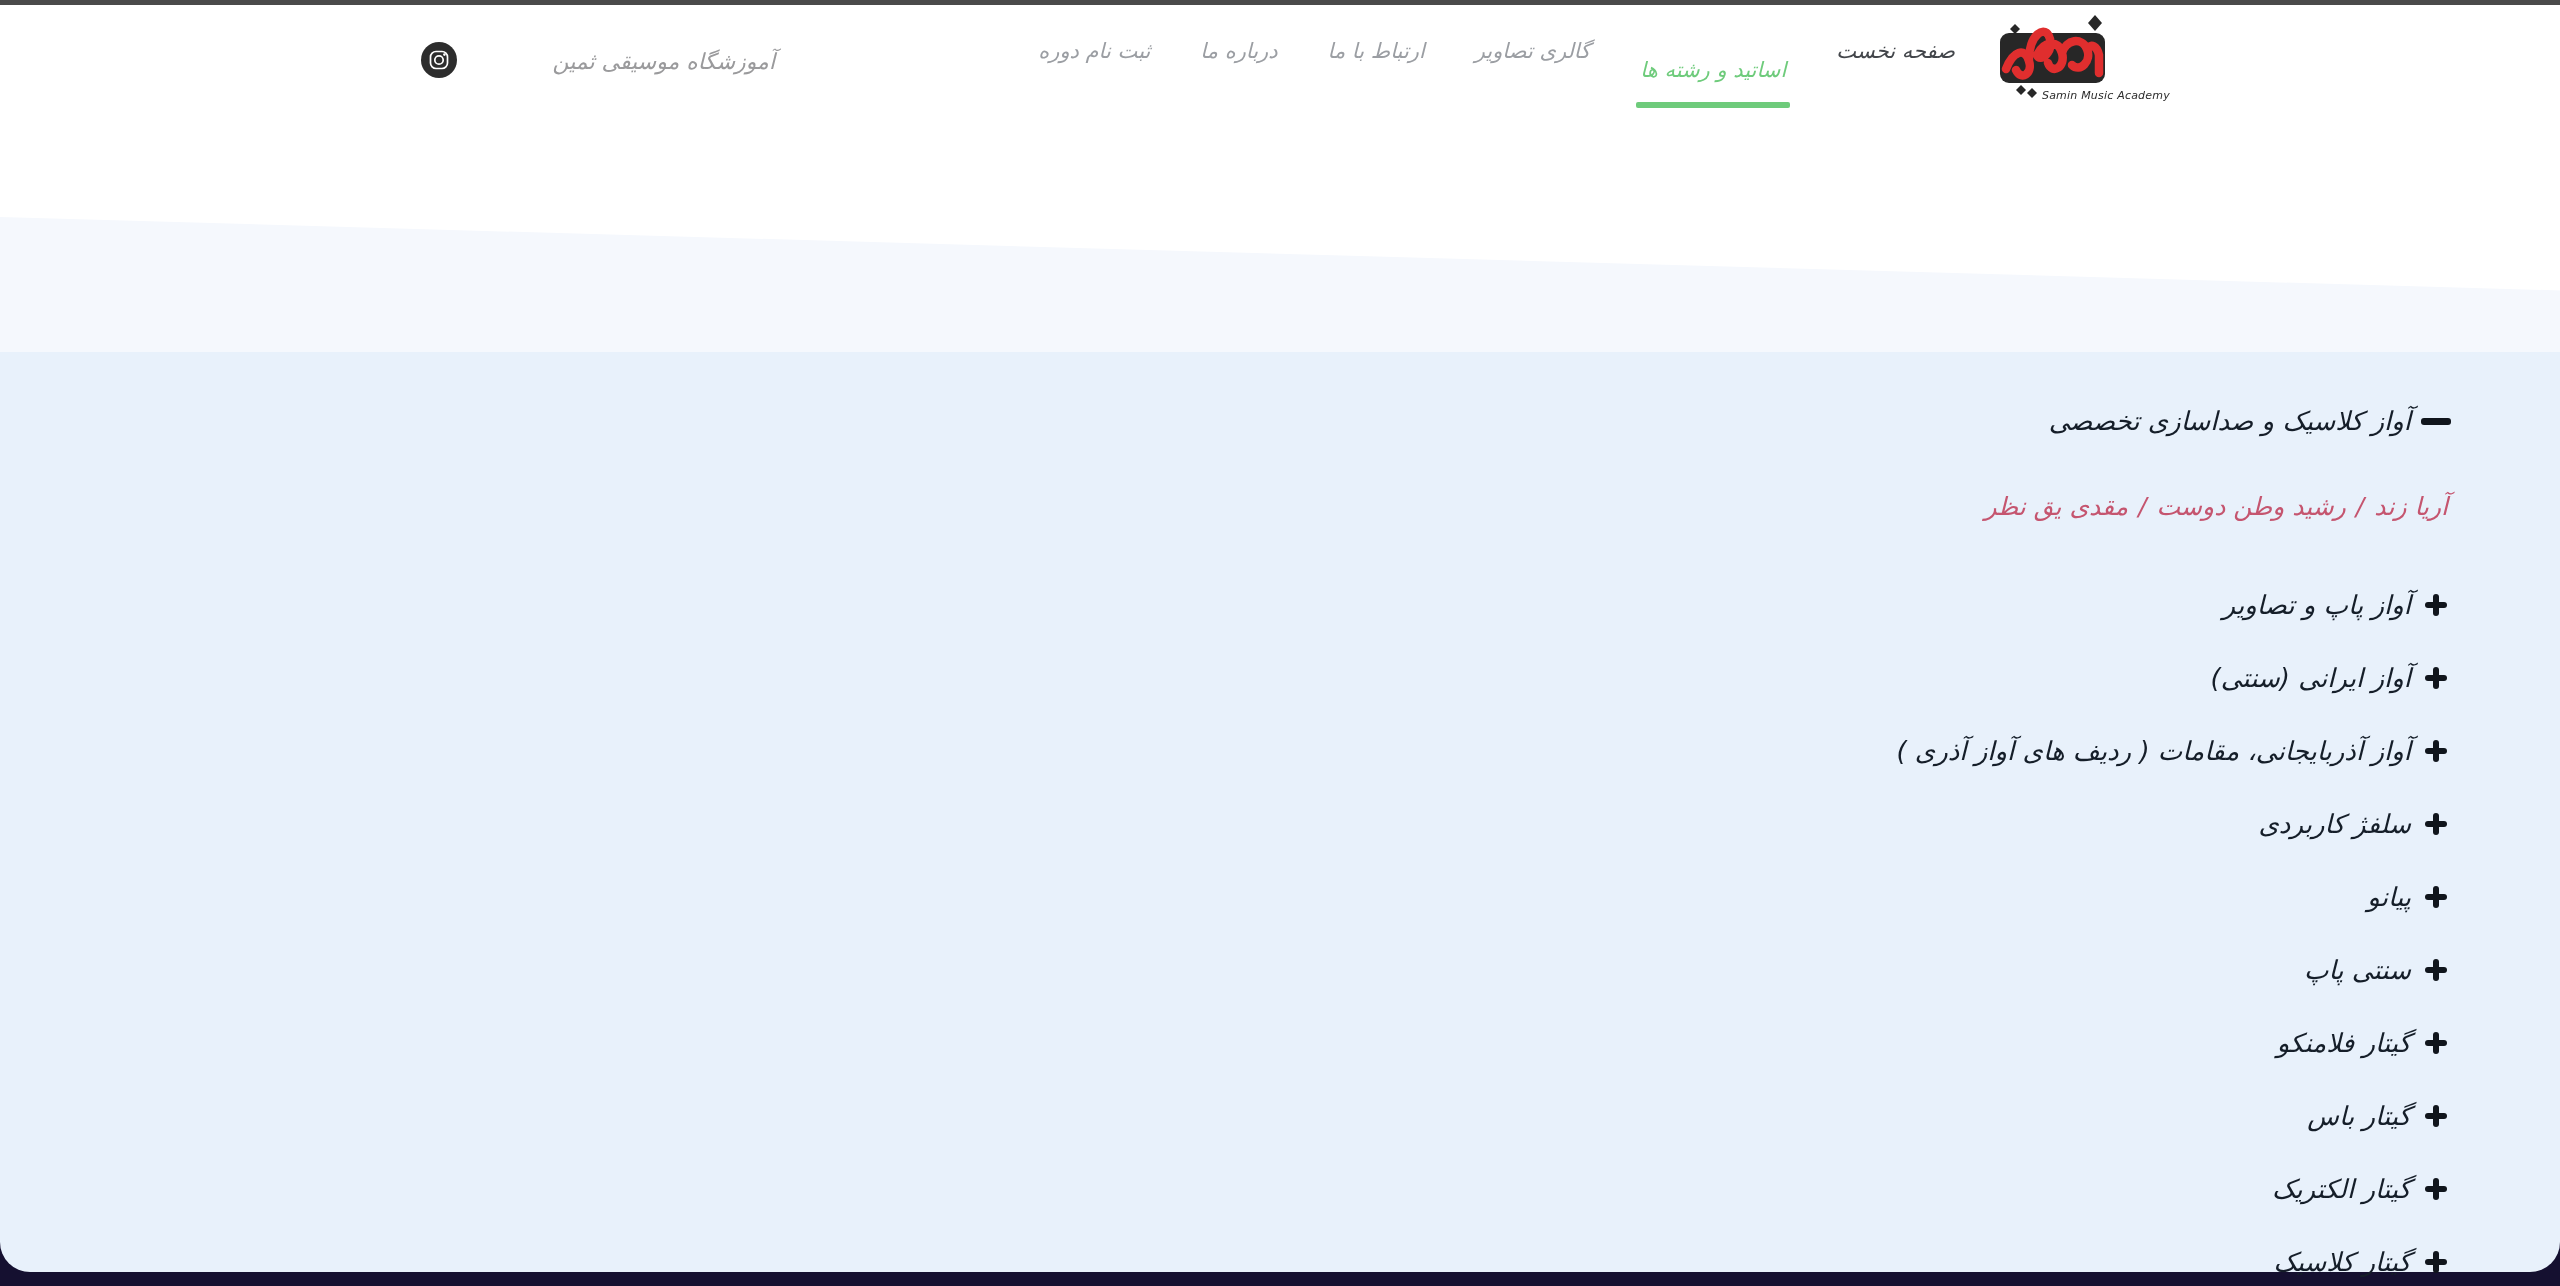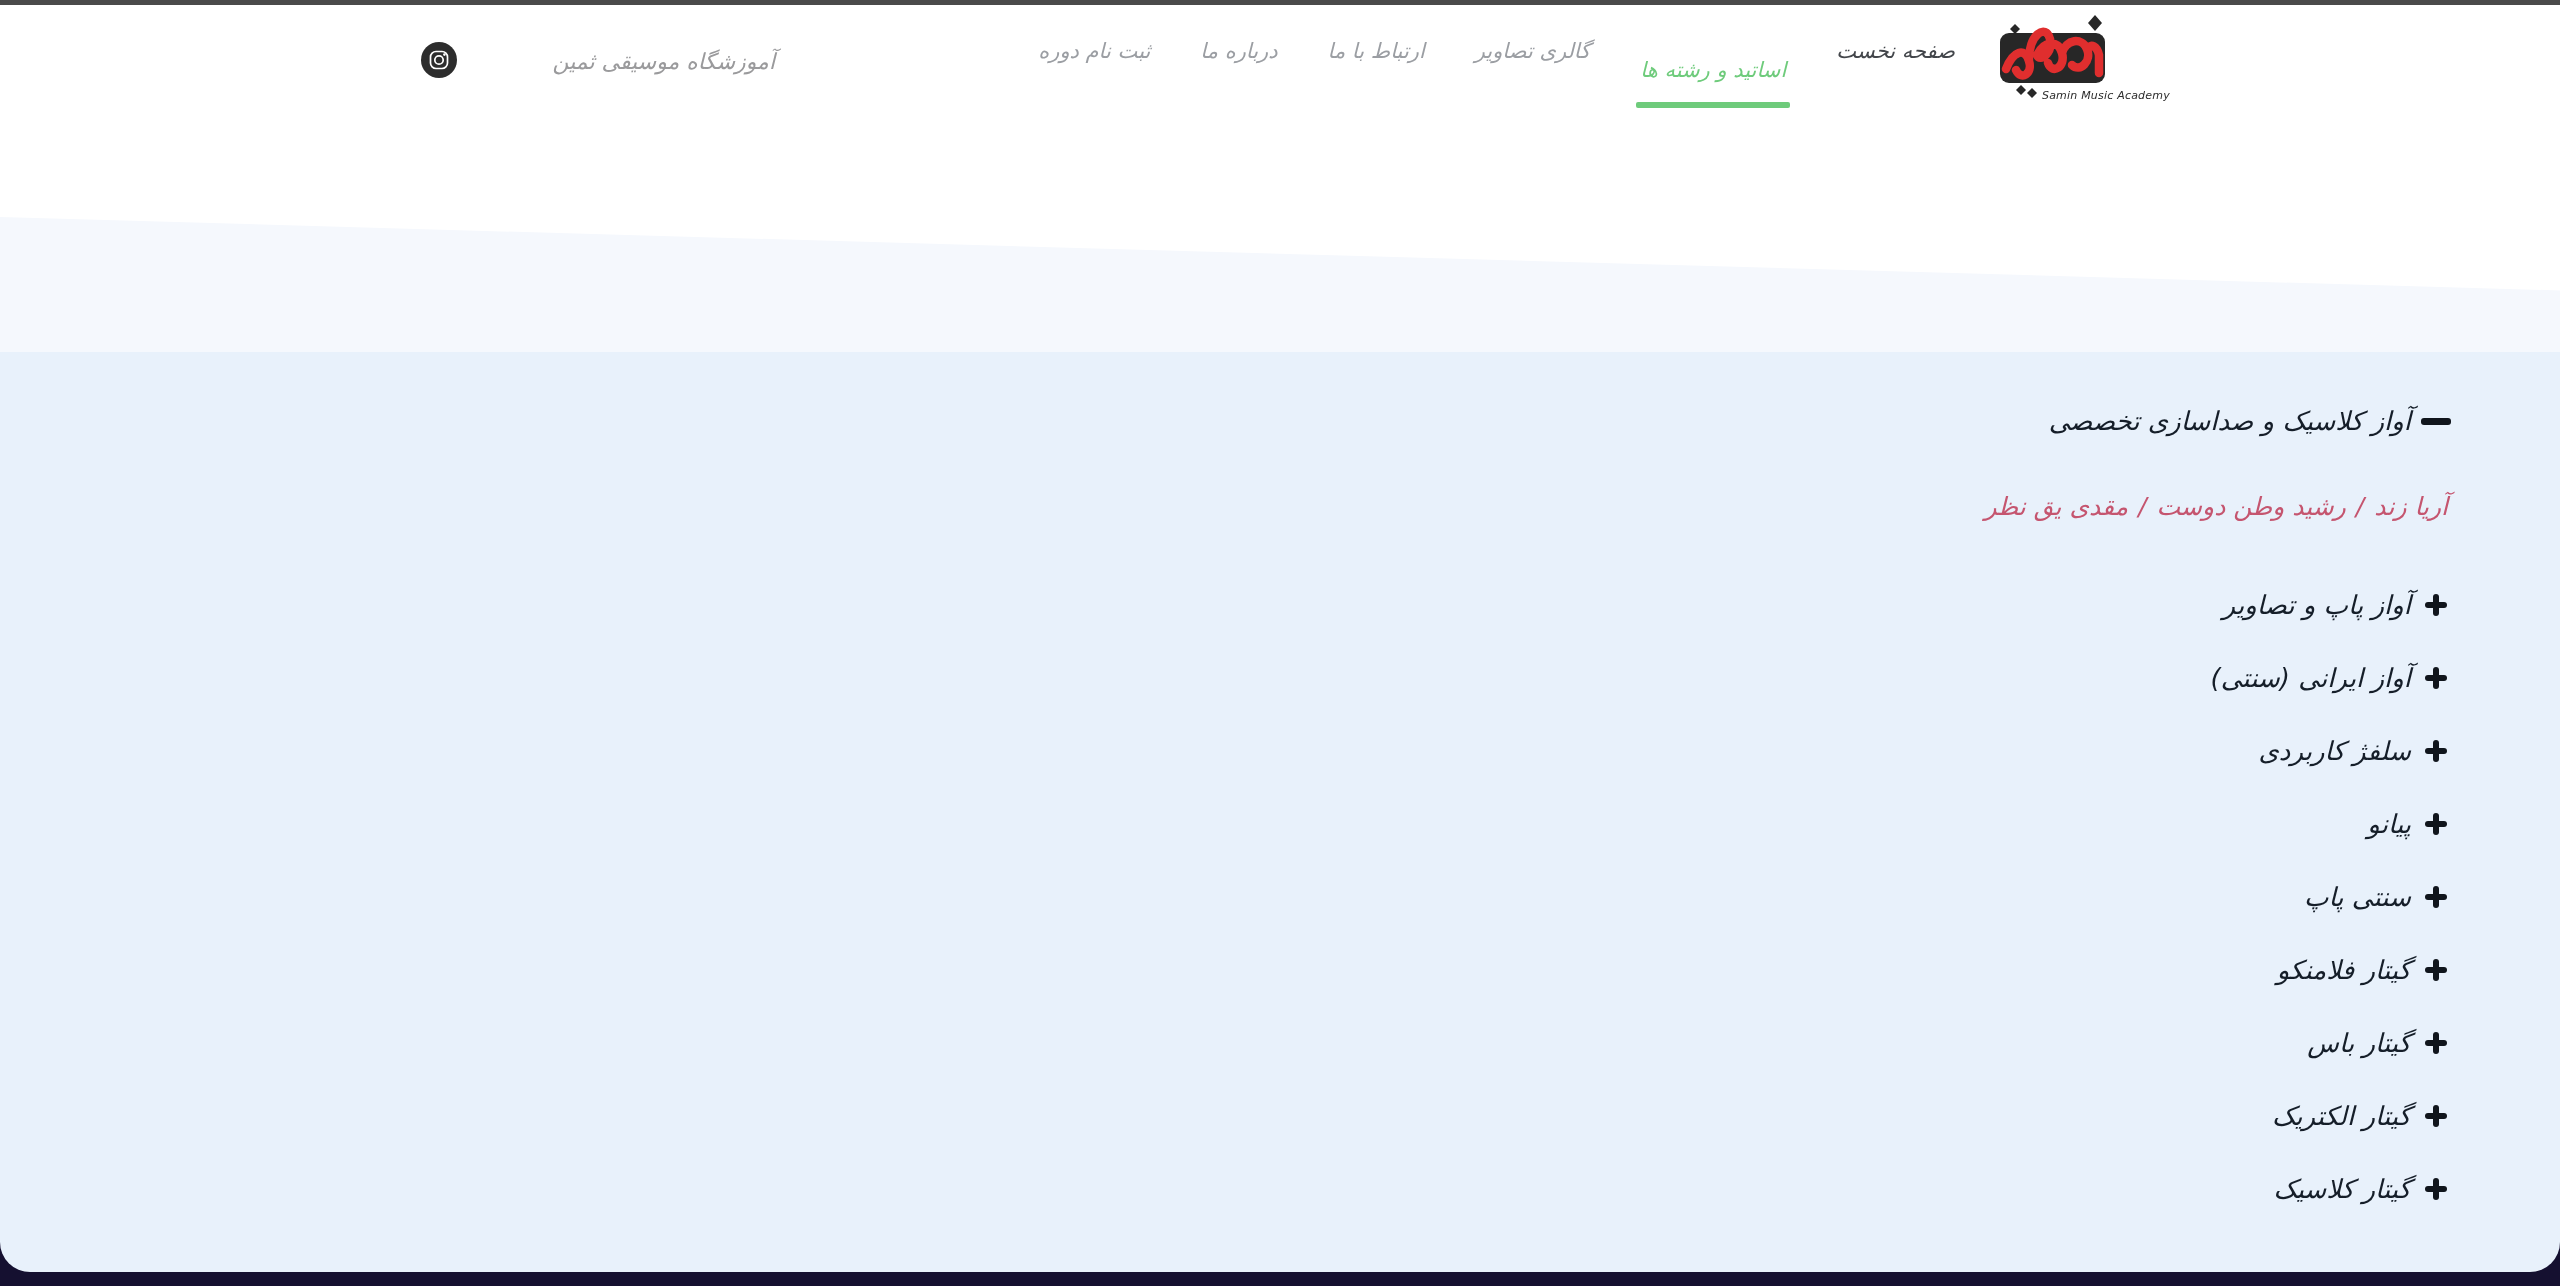--- a/index.html
+++ b/index.html
@@ -163,20 +163,27 @@
     </div>
 
     <div class="acc-row">
       <span class="icon-box">
           <span class="plus-v"></span>
           <span class="plus-h"></span>
         </span>
       <span class="acc-label">آواز ایرانی (سنتی)</span>
     </div>
 
+    <div class="acc-row">
+      <span class="icon-box">
+          <span class="plus-v"></span>
+          <span class="plus-h"></span>
+        </span>
+      <span class="acc-label">آواز آذربایجانی، مقامات ( ردیف های آواز آذری )</span>
+    </div>
 
     <div class="acc-row">
       <span class="icon-box">
           <span class="plus-v"></span>
           <span class="plus-h"></span>
         </span>
       <span class="acc-label">سلفژ کاربردی</span>
     </div>
 
     <div class="acc-row">

